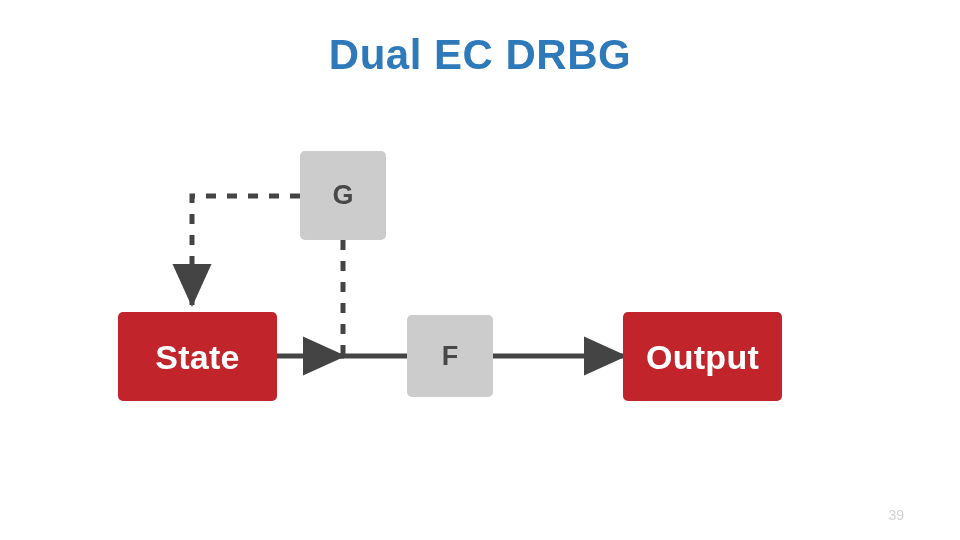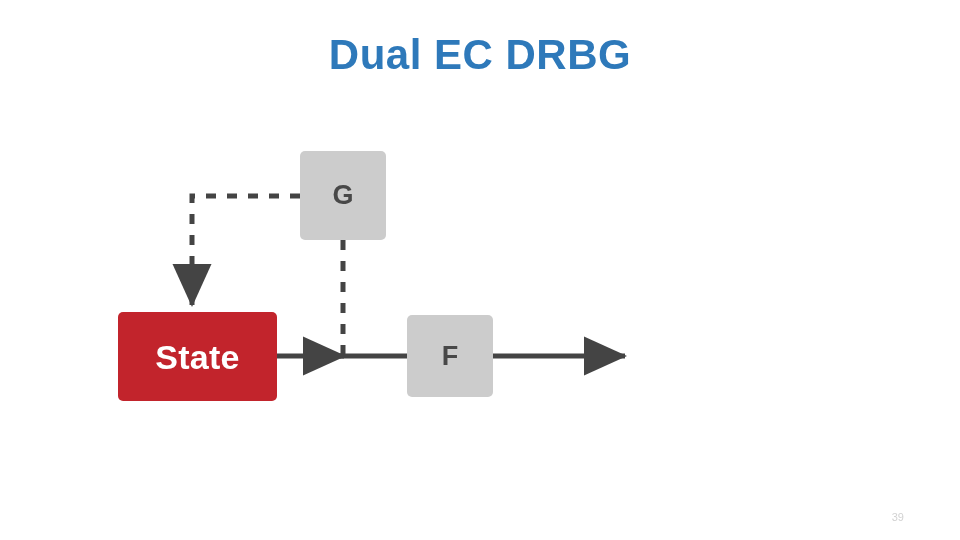--- a/index.html
+++ b/index.html
@@ -89,21 +89,21 @@
   #node-state  { left: 118px; top: 312px; width: 159px; height: 89px; }
   #node-output { left: 623px; top: 312px; width: 159px; height: 89px; }
   #node-g      { left: 300px; top: 151px; width:  86px; height: 89px; }
   #node-f      { left: 407px; top: 315px; width:  86px; height: 82px; }
 
   
   #page-number {
     position: absolute;
     right: 56px;
     bottom: 17px;
-    font-size: 11px;
+    font-size: 14px;
     color: #d2d2d2;
     font-family: "Liberation Sans", sans-serif;
   }
 </style>
 </head>
 <body>
 
 <div id="slide">
 
   <div id="slide-title">Dual EC DRBG</div>
@@ -138,18 +138,21 @@
     </div>
 
     <div class="node gray" id="node-g">
       <span class="node-label">G</span>
     </div>
 
     <div class="node gray" id="node-f">
       <span class="node-label">F</span>
     </div>
 
+    <div class="node red" id="node-output">
+      <span class="node-label">Output</span>
+    </div>
 
   </div>
 
   <div id="page-number">39</div>
 
 </div>
 
 </body></html>

